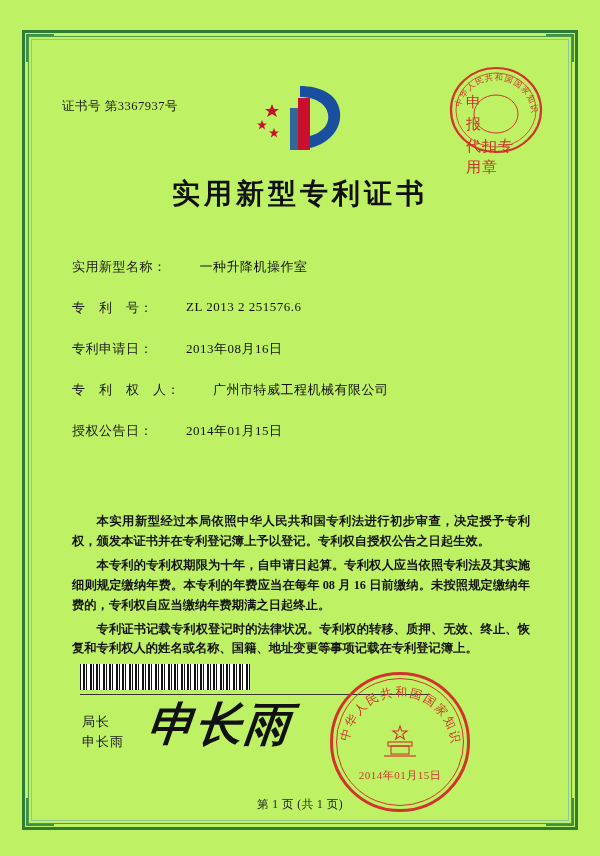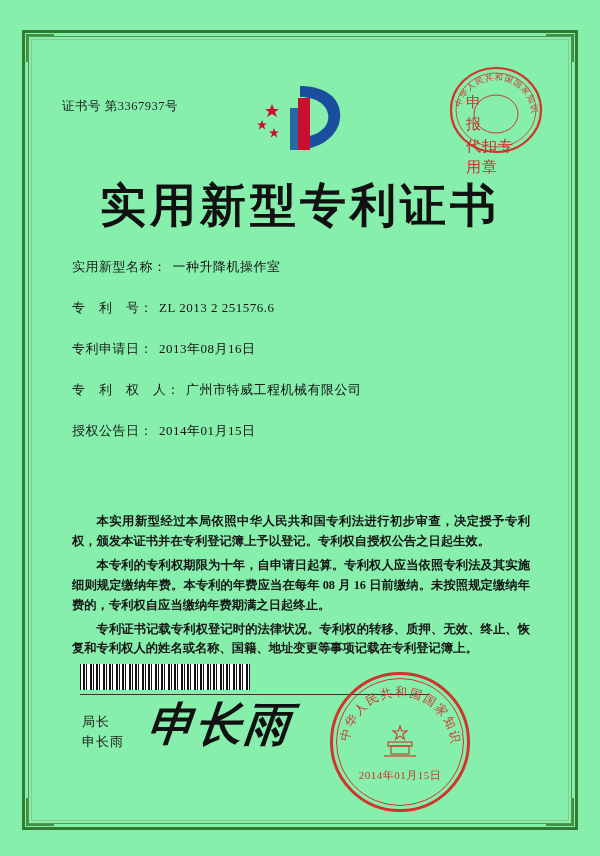--- a/index.html
+++ b/index.html
@@ -11,21 +11,21 @@
     width: 600px;
     height: 856px;
     font-family: "Liberation Serif", "DejaVu Serif", serif;
     color: #1a1a1a;
     overflow: hidden;
   }
   .page {
     position: relative;
     width: 600px;
     height: 856px;
-    background: #86efac;
+    background: #bef264;
     overflow: hidden;
   }
 
   
   .border-outer {
     position: absolute;
     left: 22px;
     top: 30px;
     right: 22px;
     bottom: 26px;
@@ -97,39 +97,40 @@
     line-height: 1.45;
     letter-spacing: 1px;
   }
 
   .title {
     position: absolute;
     left: 0;
     right: 0;
     top: 175px;
     text-align: center;
-    font-size: 46px;
+    font-size: 28px;
     font-weight: bold;
     letter-spacing: 4px;
     font-family: "DejaVu Serif", "Liberation Serif", serif;
     color: #111;
   }
 
   
   .fields {
     position: absolute;
     left: 72px;
     top: 258px;
     width: 460px;
   }
   .field {
     display: flex;
-    align-items: center;
+    align-items: flex-start;
     margin-bottom: 23px;
     font-size: 13px;
+    gap: 27px;
   }
   .field .lbl {
     white-space: nowrap;
     color: #1a1a1a;
     letter-spacing: 0.5px;
   }
   .field .val {
     margin-left: 6px;
     color: #111;
     letter-spacing: 0.5px;
@@ -355,14 +356,15 @@
       <svg viewBox="0 0 44 34" width="44" height="34">
         <polygon points="22,2 23.6,7 29,7 24.7,10.2 26.3,15.2 22,12.1 17.7,15.2 19.3,10.2 15,7 20.4,7" fill="none" stroke="#d0342c" stroke-width="1.1"></polygon>
         <rect x="10" y="18" width="24" height="4" fill="none" stroke="#d0342c" stroke-width="1.1"></rect>
         <rect x="13" y="22" width="18" height="8" fill="none" stroke="#d0342c" stroke-width="1.1"></rect>
         <line x1="6" y1="32" x2="38" y2="32" stroke="#d0342c" stroke-width="1.2"></line>
       </svg>
     </div>
     <div class="seal-date">2014年01月15日</div>
   </div>
 
+  <div class="footer">第 1 页 (共 1 页)</div>
 
 </div>
 
 </body></html>

